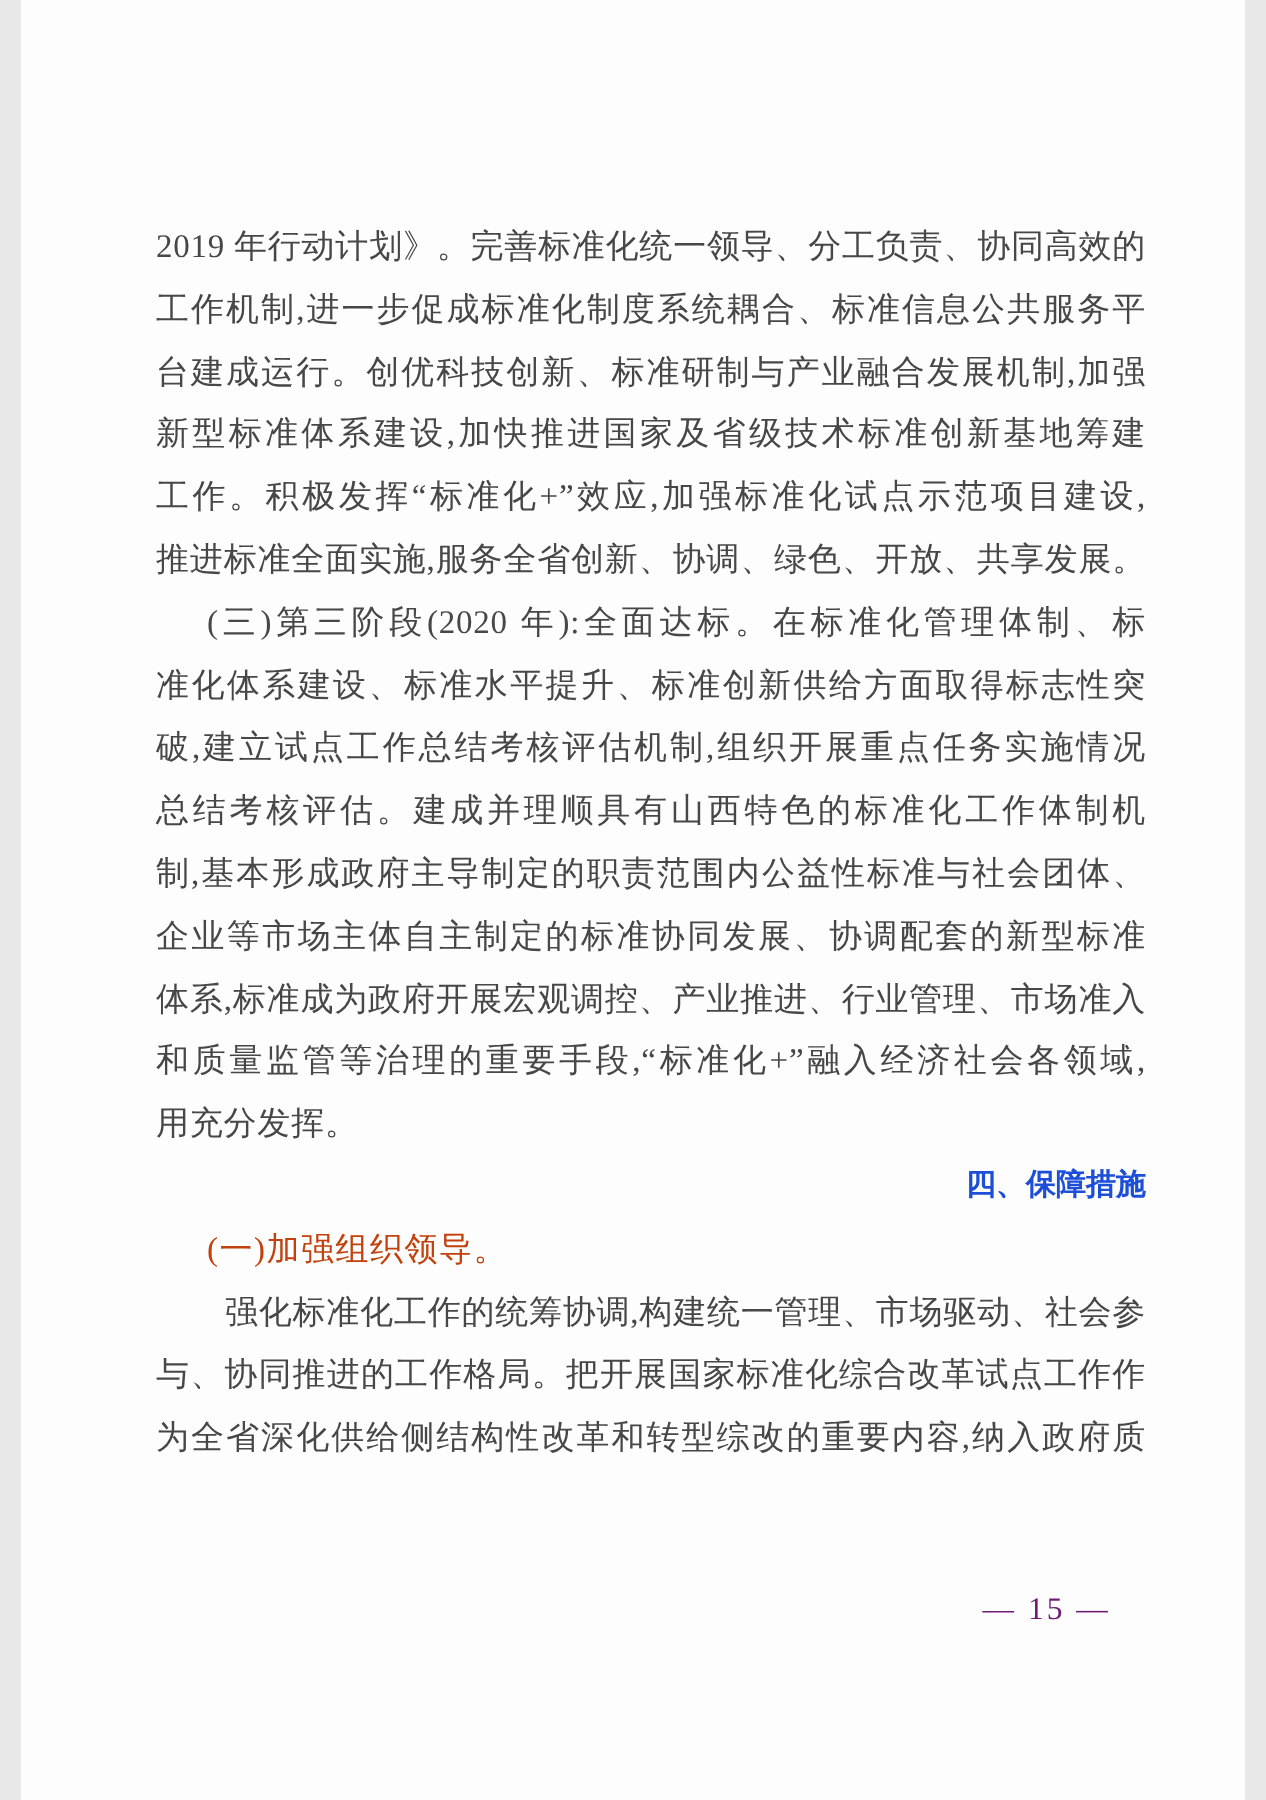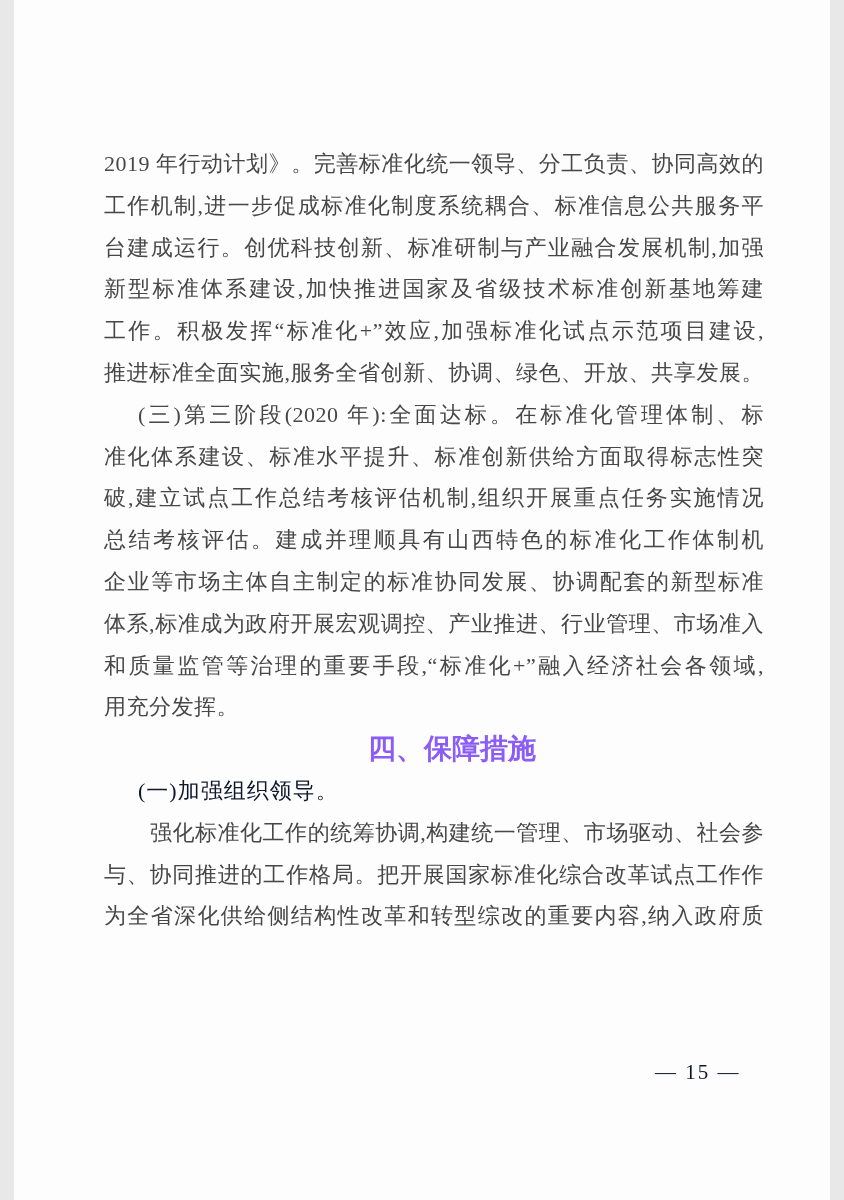--- a/index.html
+++ b/index.html
@@ -39,62 +39,63 @@
     text-align-last: left;
   }
   .line.indent-paren { padding-left: 34px; }
   .line.indent-full  { padding-left: 46px; }
   .section-heading {
     height: 41.8px;
     line-height: 41.8px;
     padding-left: 36px;
     font-family: "Liberation Sans", "DejaVu Sans", sans-serif;
     font-weight: 700;
-    font-size: 28px;
-    color: #8b5cf6;
-    text-align: center;
+    font-size: 20px;
+    color: #1d4ed8;
+    text-align: right;
     white-space: nowrap;
   }
   .subsection-heading {
     height: 41.8px;
     line-height: 41.8px;
     padding-left: 34px;
     font-size: 22px;
     letter-spacing: 1px;
-    color: #0f172a;
+    color: #c2410c;
     text-align: left;
     white-space: nowrap;
   }
   .page-number {
     position: absolute;
     left: 641px;
     top: 1060px;
     font-size: 21px;
     letter-spacing: 2px;
-    color: #0f172a;
+    color: #701a75;
     white-space: nowrap;
   }
 </style>
 </head>
 <body>
 
 <div class="page">
   <div class="text-block">
 
     <div class="line">2019 年行动计划》。完善标准化统一领导、分工负责、协同高效的</div>
     <div class="line">工作机制,进一步促成标准化制度系统耦合、标准信息公共服务平</div>
     <div class="line">台建成运行。创优科技创新、标准研制与产业融合发展机制,加强</div>
     <div class="line">新型标准体系建设,加快推进国家及省级技术标准创新基地筹建</div>
     <div class="line">工作。积极发挥“标准化+”效应,加强标准化试点示范项目建设,</div>
     <div class="line">推进标准全面实施,服务全省创新、协调、绿色、开放、共享发展。</div>
 
     <div class="line indent-paren">(三)第三阶段(2020 年):全面达标。在标准化管理体制、标</div>
     <div class="line">准化体系建设、标准水平提升、标准创新供给方面取得标志性突</div>
     <div class="line">破,建立试点工作总结考核评估机制,组织开展重点任务实施情况</div>
     <div class="line">总结考核评估。建成并理顺具有山西特色的标准化工作体制机</div>
+    <div class="line">制,基本形成政府主导制定的职责范围内公益性标准与社会团体、</div>
     <div class="line">企业等市场主体自主制定的标准协同发展、协调配套的新型标准</div>
     <div class="line">体系,标准成为政府开展宏观调控、产业推进、行业管理、市场准入</div>
     <div class="line">和质量监管等治理的重要手段,“标准化+”融入经济社会各领域,</div>
     <div class="line short">用充分发挥。</div>
 
     <div class="section-heading">四、保障措施</div>
     <div class="subsection-heading">(一)加强组织领导。</div>
 
     <div class="line indent-full">强化标准化工作的统筹协调,构建统一管理、市场驱动、社会参</div>
     <div class="line">与、协同推进的工作格局。把开展国家标准化综合改革试点工作作</div>

